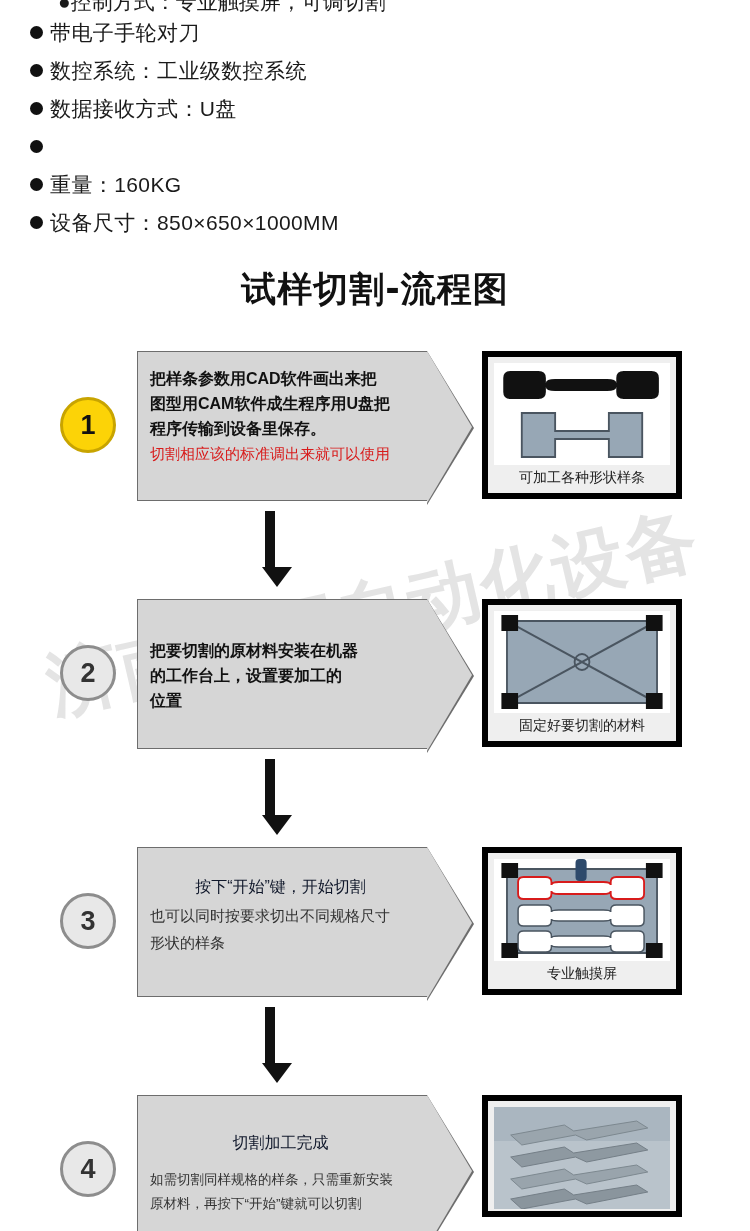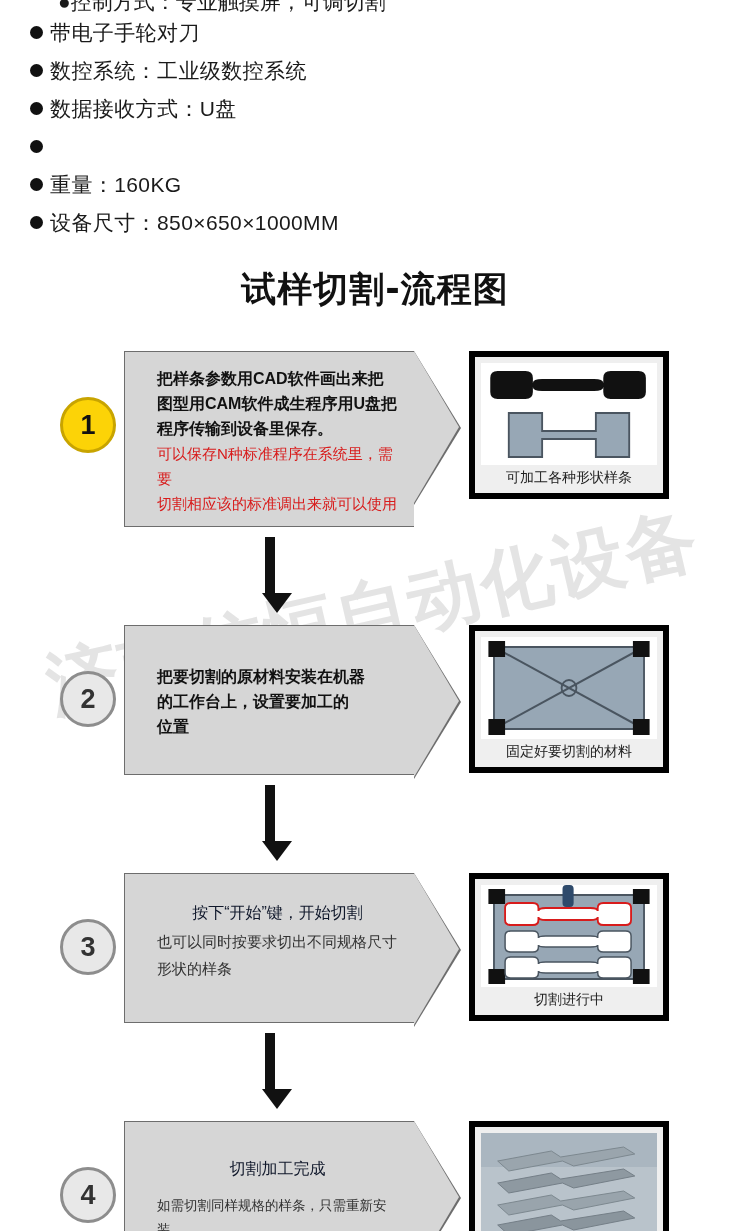--- a/index.html
+++ b/index.html
@@ -85,23 +85,23 @@
   .num-1{background:#fcd307;border:3px solid #c8a400;}
   .num-plain{background:#e8e8e8;border:3px solid #8d8d8d;color:#333;}
 
   .arrow-box{
     position:relative;
     width:290px;
     min-height:150px;
     background:#d6d6d6;
     border:1px solid #6d6d6d;
     border-right:none;
-    margin-left:8px;
+    margin-left:21px;
     box-sizing:border-box;
-    padding:14px 16px 10px 32px;
+    padding:14px 16px 10px 12px;
   }
   .arrow-box:after{
     content:"";
     position:absolute;
     right:-45px;top:-1px;
     width:0;height:0;
     border-top:76px solid transparent;
     border-bottom:76px solid transparent;
     border-left:45px solid #d6d6d6;
   }
@@ -180,21 +180,20 @@
 <div class="flow">
 
   <div class="step" style="height:auto;">
     <div class="step-row">
       <div class="num-badge num-1">1</div>
       <div class="arrow-box">
         <div class="arrow-inner">
           <div class="txt-b">把样条参数用CAD软件画出来把</div>
           <div class="txt-b">图型用CAM软件成生程序用U盘把</div>
           <div class="txt-b">程序传输到设备里保存。</div>
-          <div class="txt-r">可以保存N种标准程序在系统里，需要</div>
           <div class="txt-r">切割相应该的标准调出来就可以使用</div>
         </div>
       </div>
       <div class="img-box">
         <svg class="pic" viewBox="0 0 190 102" preserveAspectRatio="none">
           <rect x="0" y="0" width="190" height="102" fill="#ffffff"></rect>
           <path d="M18 8 h30 q8 0 8 7 v5 q0 -4 10 -4 h56 q10 0 10 4 v-5 q0 -7 8 -7 h30 q8 0 8 7 v14 q0 7 -8 7 h-30 q-8 0 -8 -7 v-5 q0 4 -10 4 h-56 q-10 0 -10 -4 v5 q0 7 -8 7 h-30 q-8 0 -8 -7 v-14 q0 -7 8 -7 z" fill="#111"></path>
           <path d="M30 50 h36 v18 h58 v-18 h36 v44 h-36 v-18 h-58 v18 h-36 z" fill="#97a7b5" stroke="#4a5560" stroke-width="2"></path>
         </svg>
         <div class="img-cap">可加工各种形状样条</div>
@@ -253,21 +252,21 @@
           <rect x="14" y="10" width="162" height="84" fill="#97a7b5" stroke="#4a5560" stroke-width="2"></rect>
           <rect x="8" y="4" width="18" height="15" fill="#111"></rect>
           <rect x="164" y="4" width="18" height="15" fill="#111"></rect>
           <rect x="8" y="84" width="18" height="15" fill="#111"></rect>
           <rect x="164" y="84" width="18" height="15" fill="#111"></rect>
           <rect x="88" y="0" width="12" height="22" rx="4" fill="#2e4a6b"></rect>
           <path d="M32 18 h24 q6 0 6 5 v3 q0 -3 8 -3 h48 q8 0 8 3 v-3 q0 -5 6 -5 h24 q6 0 6 5 v12 q0 5 -6 5 h-24 q-6 0 -6 -5 v-3 q0 3 -8 3 h-48 q-8 0 -8 -3 v3 q0 5 -6 5 h-24 q-6 0 -6 -5 v-12 q0 -5 6 -5 z" fill="#ffffff" stroke="#d81b1b" stroke-width="2"></path>
           <path d="M32 46 h24 q6 0 6 5 v2 q0 -2 8 -2 h48 q8 0 8 2 v-2 q0 -5 6 -5 h24 q6 0 6 5 v11 q0 5 -6 5 h-24 q-6 0 -6 -5 v-2 q0 2 -8 2 h-48 q-8 0 -8 -2 v2 q0 5 -6 5 h-24 q-6 0 -6 -5 v-11 q0 -5 6 -5 z" fill="#ffffff" stroke="#4a5560" stroke-width="1.6"></path>
           <path d="M32 72 h24 q6 0 6 5 v2 q0 -2 8 -2 h48 q8 0 8 2 v-2 q0 -5 6 -5 h24 q6 0 6 5 v11 q0 5 -6 5 h-24 q-6 0 -6 -5 v-2 q0 2 -8 2 h-48 q-8 0 -8 -2 v2 q0 5 -6 5 h-24 q-6 0 -6 -5 v-11 q0 -5 6 -5 z" fill="#ffffff" stroke="#4a5560" stroke-width="1.6"></path>
         </svg>
-        <div class="img-cap">切割进行中</div>
+        <div class="img-cap">专业触摸屏</div>
       </div>
     </div>
     <div class="down-arrow" style="position:relative;left:262px;margin-top:10px;">
       <div class="shaft"></div>
       <div class="head"></div>
     </div>
   </div>
 
   <div class="step" style="height:auto;margin-top:12px;">
     <div class="step-row">

